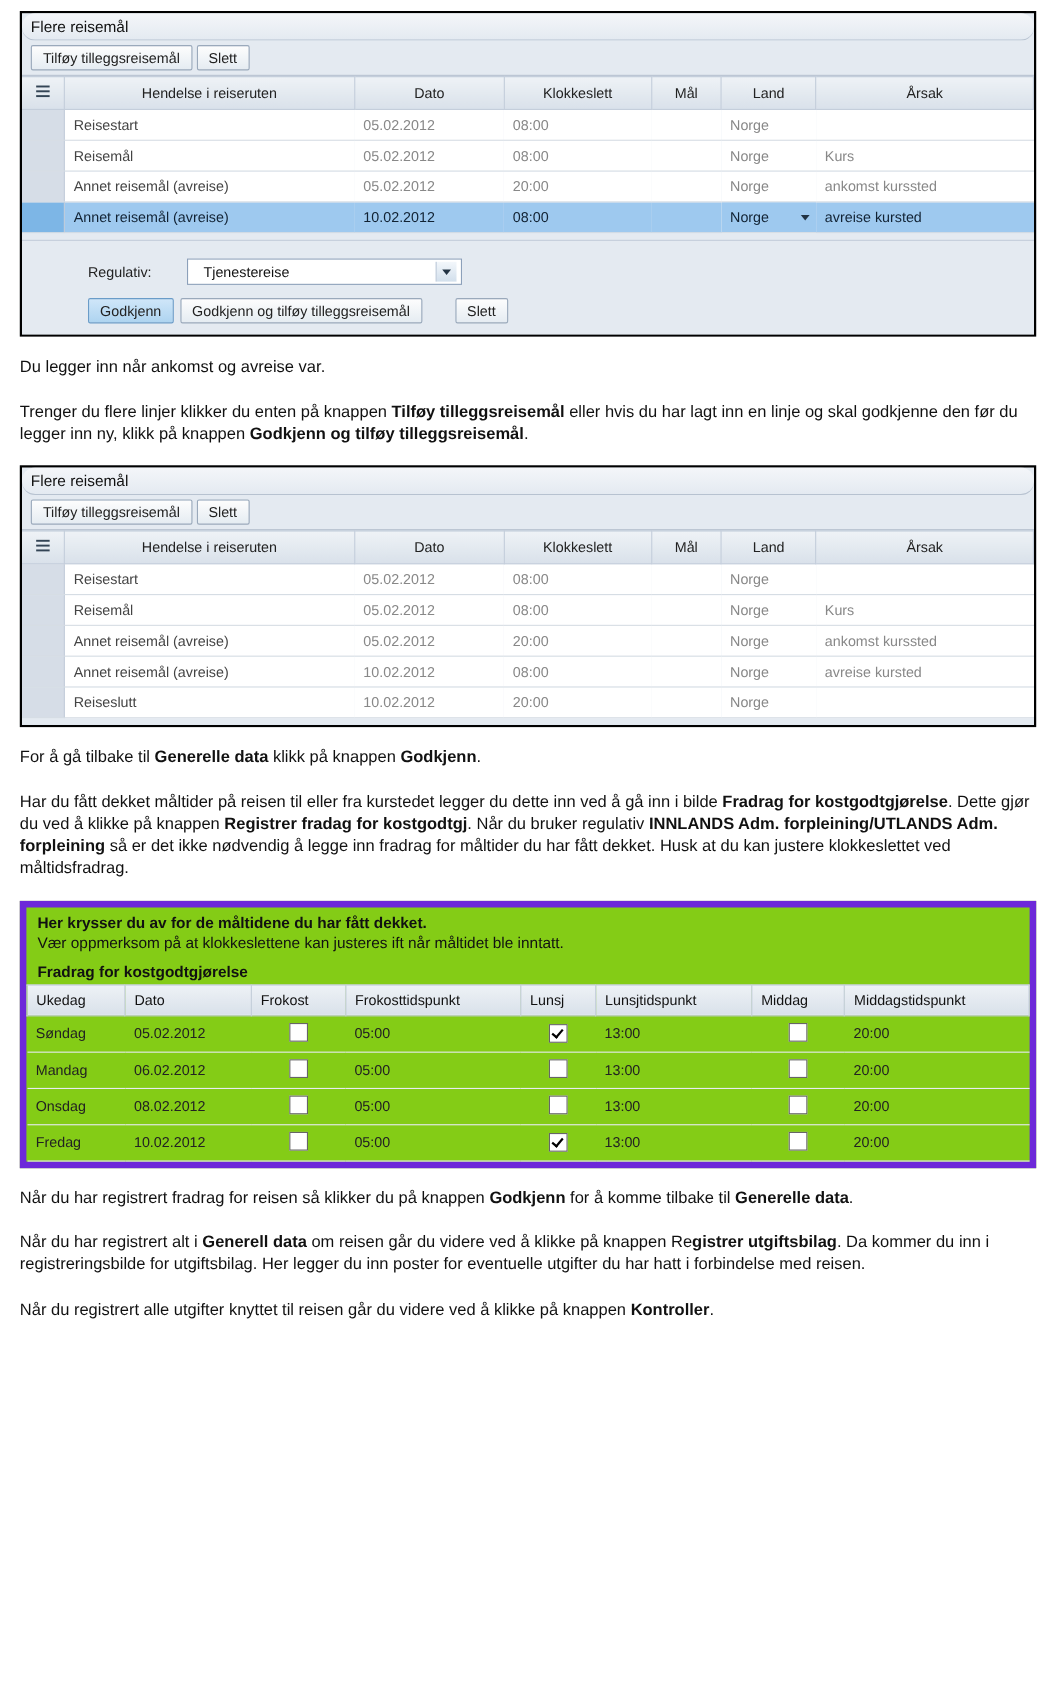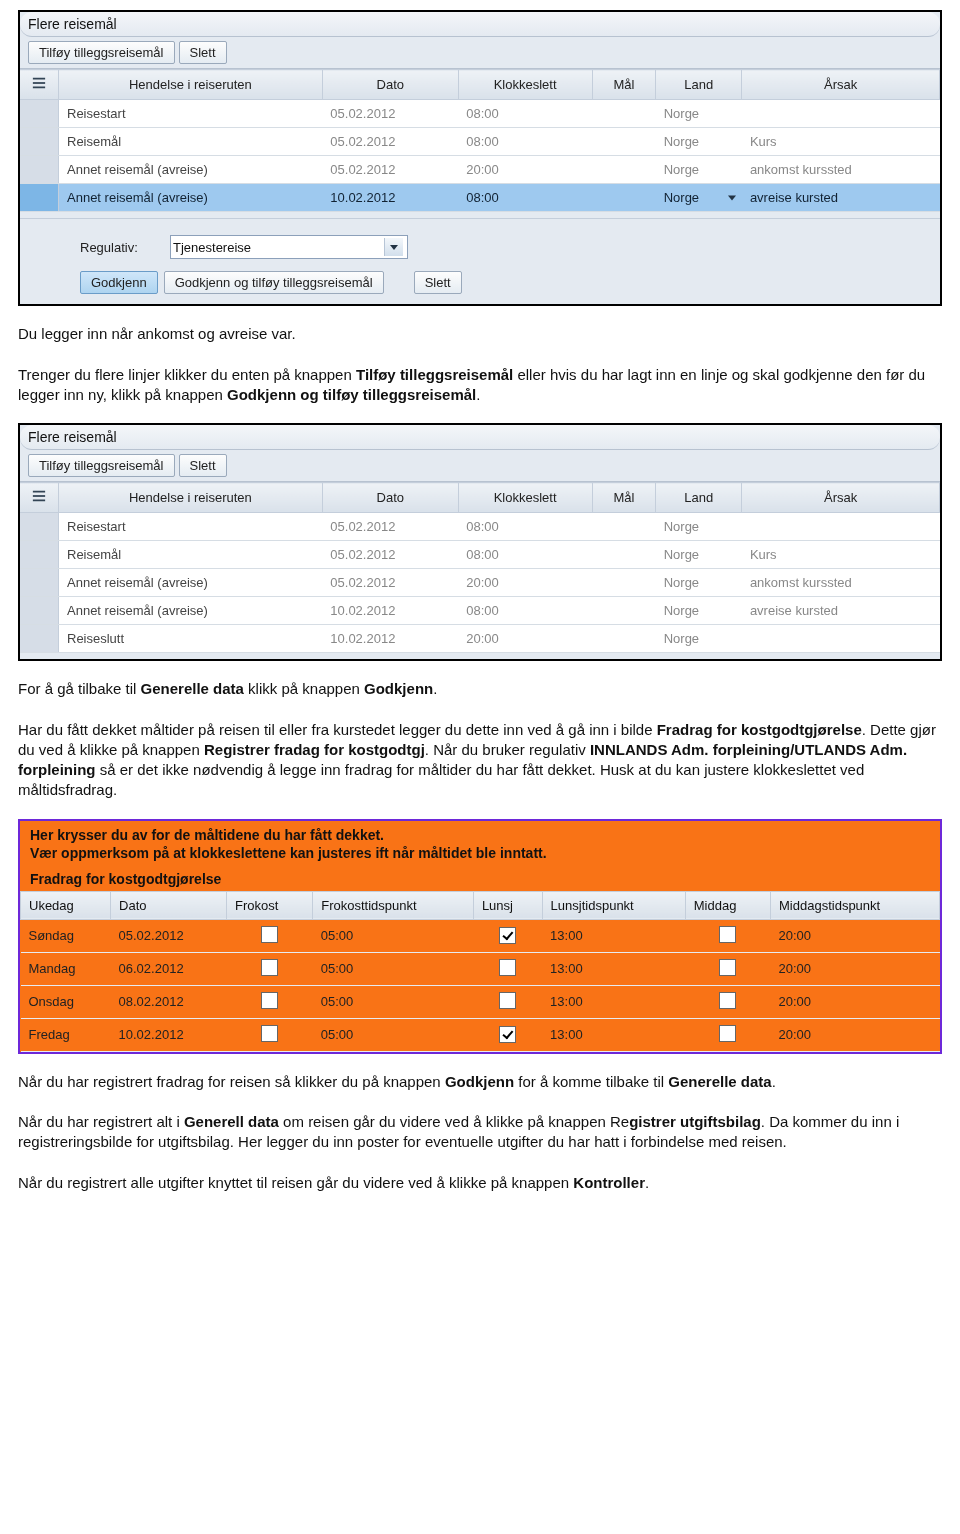--- a/index.html
+++ b/index.html
@@ -14,32 +14,32 @@
   .grid tbody td { padding:6px 8px; border-bottom:1px solid #d6dde4; color:#888; background:#fff;}
   .grid tbody td:first-child { background:#d6dde7; border-right:1px solid #c4cedb;}
   .grid tbody td.fc { color:#444;}
   tr.selected td { background:#9ec9ef !important; color:#123 !important; }
   tr.selected td:first-child{ background:#7db6e6 !important;}
   .dropdown-cell { position:relative; }
   .dd-arrow { position:absolute; right:6px; top:50%; transform:translateY(-50%); width:0; height:0; border-left:4px solid transparent; border-right:4px solid transparent; border-top:5px solid #234;}
   .subform { padding:16px 10px 10px 60px; background:#e4eaf1; border-top:1px solid #c4cedb;}
   .subform-row { display:flex; align-items:center; gap:10px; margin-bottom:12px;}
   .field-lbl { font-size:13px; color:#222; width:80px;}
-  .select { display:flex; align-items:center; justify-content:space-between; background:#fff; border:1px solid #8ca0ba; height:22px; padding:0 4px 0 2px; width:230px; font-size:13px;}
+  .select { display:flex; align-items:center; justify-content:space-between; background:#fff; border:1px solid #8ca0ba; height:22px; padding:0 4px 0 14px; width:230px; font-size:13px;}
   .select .sa { width:18px; height:18px; background:linear-gradient(#f3f7fb,#d2dfec); border-left:1px solid #b7c5d6; display:flex; align-items:center; justify-content:center;}
   .select .sa::after{ content:""; width:0;height:0;border-left:4px solid transparent;border-right:4px solid transparent;border-top:5px solid #234;}
   .btn-row { display:flex; gap:6px; }
   .btn.active { background:linear-gradient(#cfe6f9,#aed4f0); border-color:#6a9cc8;}
   .fill { height:6px; background:#e4eaf1;}
   .body-text { font-size:15px; line-height:1.35; margin:10px 0 18px 0;}
   .body-text b { font-weight:bold;}
-  .panel3 { border:2px solid #6d28d9; background:#f97316; margin-bottom:18px;}
+  .panel3 { border:6px solid #6d28d9; background:#84cc16; margin-bottom:18px;}
   .p3-head { padding:6px 10px 2px 10px; font-size:14px;}
   .p3-head .l1 { font-weight:bold; margin-bottom:2px;}
-  .p3-head .l2 { font-weight:bold; margin-bottom:8px;}
+  .p3-head .l2 { font-weight:normal; margin-bottom:8px;}
   .p3-sub { font-weight:bold; font-size:14px; padding:0 10px 4px 10px;}
   .grid3 { width:100%; border-collapse:collapse; font-size:13px;}
   .grid3 thead th { text-align:left; font-weight:normal; padding:6px 8px; background:linear-gradient(#eef2f6,#d9e1ea); border:1px solid #c4cedb;}
   .grid3 tbody td { padding:6px 8px; border-bottom:1px solid #e7ebf1; color:#222;}
   .chk { width:15px; height:15px; border:1px solid #666; background:#fff; display:inline-flex; align-items:center; justify-content:center;}
   .chk.checked::after{ content:""; display:block; width:4px; height:8px; border:solid #000; border-width:0 2px 2px 0; transform:rotate(40deg) translate(-1px,-1px);}
   .settings-icon { width:14px; height:14px; display:inline-block;}
 </style>
 </head>
 <body>

